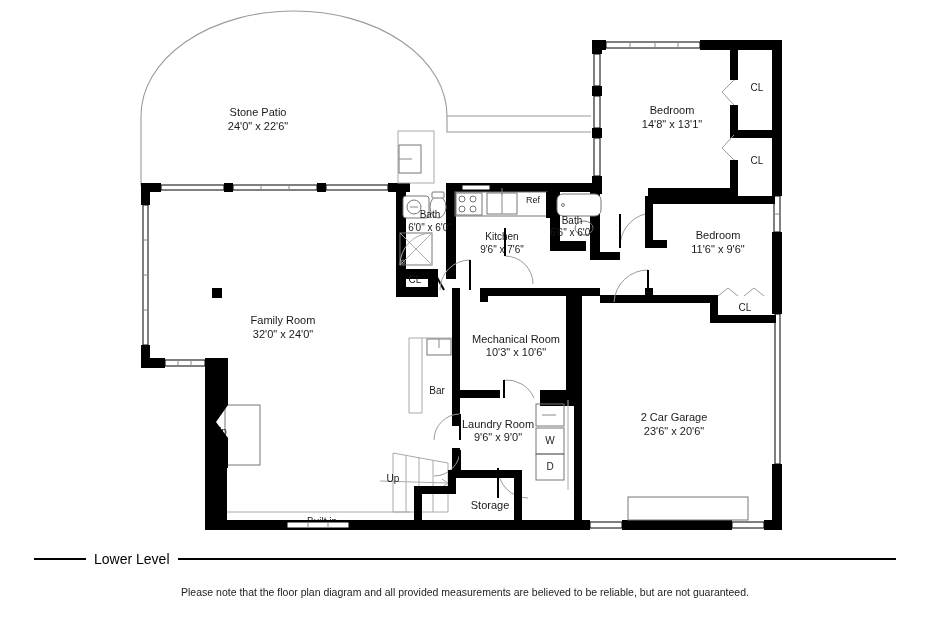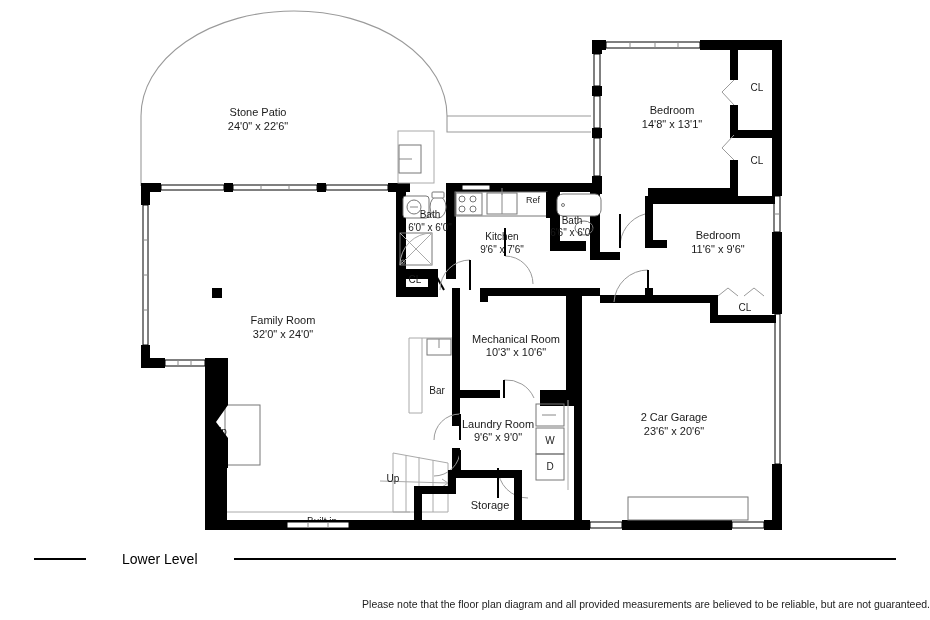--- a/index.html
+++ b/index.html
@@ -105,46 +105,45 @@
     left: 0;
     top: 548px;
     width: 930px;
     height: 72px;
   }
   .level-row {
     display: flex;
     align-items: center;
     padding: 0 34px;
     height: 22px;
-    gap: 28px;
   }
   .level-rule-left {
     width: 52px;
     height: 0;
     border-top: 2px solid #000;
   }
   .level-title {
     font-family: "Liberation Sans", sans-serif;
     font-size: 14px;
     color: #000;
     padding: 0 8px;
     white-space: nowrap;
   }
   .level-rule-right {
     flex: 1;
     height: 0;
     border-top: 2px solid #000;
   }
   .disclaimer {
-    text-align: right;
+    text-align: center;
     font-family: "Liberation Sans", sans-serif;
     font-size: 10.5px;
     color: #222;
     line-height: 16px;
-    margin-top: 26px;
+    margin-top: 14px;
   }
   .disclaimer div { white-space: nowrap; }
 </style>
 </head>
 <body>
 
 <div id="floorplan-root">
 
   <svg id="plan-svg" viewBox="0 0 930 620">
 

